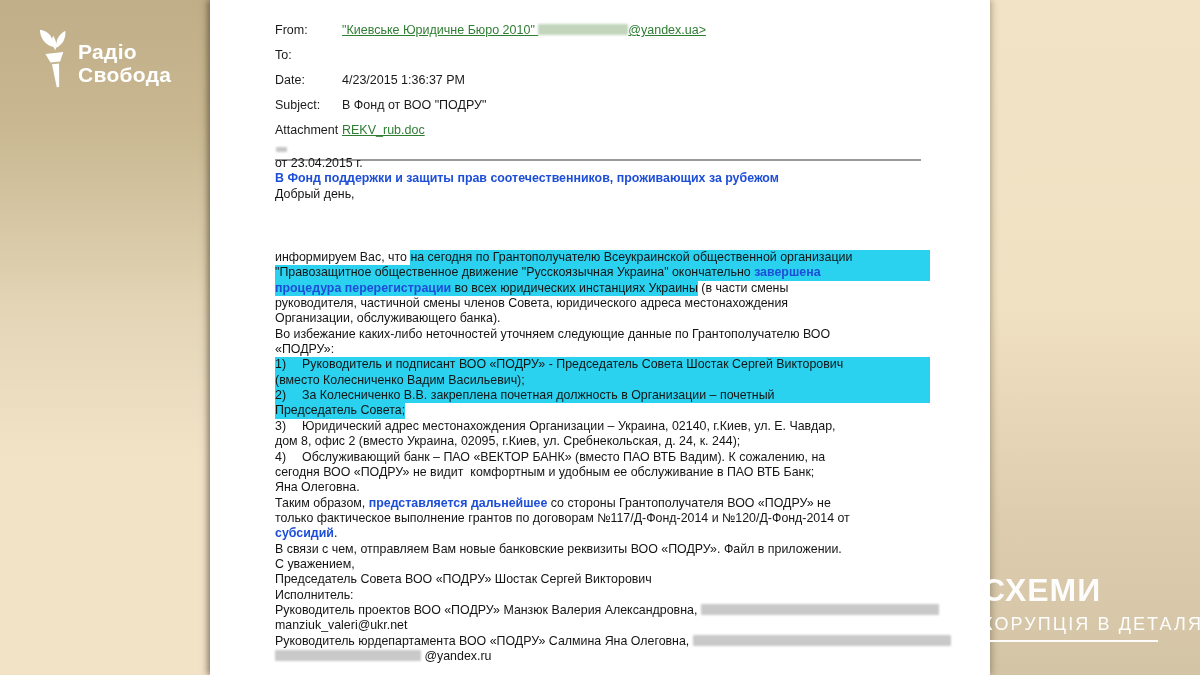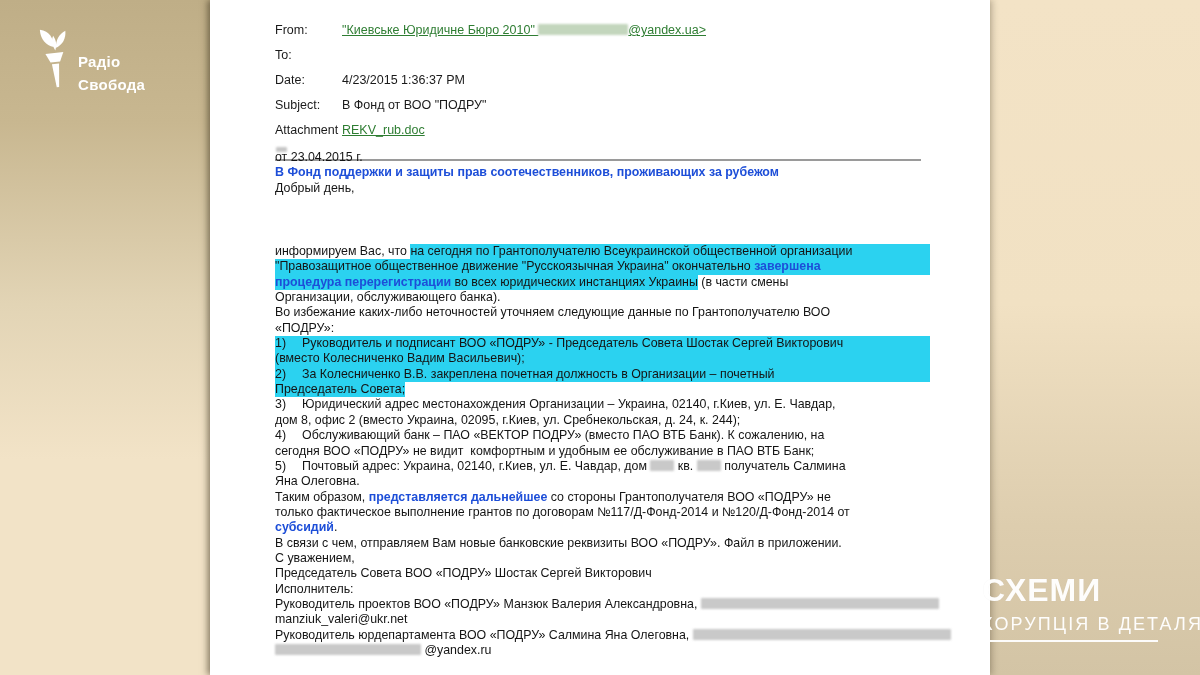--- a/index.html
+++ b/index.html
@@ -9,39 +9,39 @@
   .bg-left{position:absolute;left:0;top:0;width:210px;height:675px;
     background:linear-gradient(180deg,#bfae87 0%,#c8b790 18%,#e2d4b5 45%,#f2e3c7 68%,#f2e3c7 100%);}
   .bg-right{position:absolute;left:990px;top:0;width:210px;height:675px;
     background:linear-gradient(180deg,#f3e3c6 0%,#f1e1c3 45%,#ddcdae 78%,#d3c4a5 100%);}
   
   .paper{position:absolute;left:210px;top:0;width:780px;height:675px;background:#ffffff;
     box-shadow:-3px 0 6px rgba(60,50,30,.5), 3px 0 6px rgba(60,50,30,.22);}
   
   .rs-logo{position:absolute;left:34px;top:22px;color:#fff;}
   .rs-torch{position:absolute;left:0;top:4px;width:42px;height:66px;}
-  .rs-text{position:absolute;left:44px;top:28px;font-size:15px;font-weight:bold;line-height:23px;
+  .rs-text{position:absolute;left:44px;top:18px;font-size:21px;font-weight:bold;line-height:23px;
     letter-spacing:.3px;}
   
   .schemes{position:absolute;left:982px;top:570px;color:rgba(255,255,255,.97);z-index:5;}
   .schemes-title{font-size:32px;font-weight:800;letter-spacing:1px;line-height:40px;
     text-shadow:0 0 1px rgba(0,0,0,.06);}
   .schemes-sub{margin-top:4px;font-size:18px;letter-spacing:2.1px;white-space:nowrap;}
   .schemes-rule{margin-top:5px;width:176px;height:2px;background:rgba(255,255,255,.95);}
   
   .email-header{position:absolute;left:275px;top:18px;width:660px;}
   .hdr-row{position:relative;height:25px;line-height:25px;font-size:12.5px;color:#1a1a1a;white-space:pre;}
   .hdr-label{position:absolute;left:0;top:0;}
   .hdr-value{position:absolute;left:67px;top:0;}
   .link{color:#2e7d32;text-decoration:underline;cursor:pointer;}
   .hdr-stub{position:absolute;left:276px;top:147px;width:11px;height:5px;background:#c6c6c6;
     filter:blur(1px);border-radius:1px;}
   .divider{position:absolute;left:275px;top:159px;width:646px;height:2px;background:#9a9a9a;}
   
-  .email-body{position:absolute;left:275px;top:150px;width:655px;color:#141414;}
+  .email-body{position:absolute;left:275px;top:156px;width:655px;color:#141414;}
   .line{position:relative;height:15.35px;line-height:15.4px;font-size:12.4px;white-space:pre;}
   .line.cyan{background:#2bd2f0;}
   .line.fill{display:flex;margin-top:48px;}
   .seg{display:inline;}
   .seg.hl{background:#2bd2f0;display:inline-block;height:100%;vertical-align:top;}
   .seg.fillgrow{flex:1 1 auto;}
   .seg.blue{color:#1d4ed8;font-weight:bold;}
   .gap{display:inline-block;}
   .redact{display:inline-block;height:11px;vertical-align:-1px;background:#c9c9c9;
     filter:blur(1.3px);border-radius:1px;}
@@ -86,32 +86,32 @@
     </div>
   <div class="hdr-stub"></div>
   <div class="divider"></div>
   <div class="email-body">
       <div class="line"><span class="seg">от 23.04.2015 г.</span></div>
       <div class="line"><span class="seg blue">В Фонд поддержки и защиты прав соотечественников, проживающих за рубежом</span></div>
       <div class="line"><span class="seg">Добрый день,</span></div>
       <div class="line fill"><span class="seg">информируем Вас, что </span><span class="seg hl fillgrow">на сегодня по Грантополучателю Всеукраинской общественной организации</span></div>
       <div class="line cyan"><span class="seg">"Правозащитное общественное движение "Русскоязычная Украина" окончательно </span><span class="seg blue">завершена</span></div>
       <div class="line"><span class="seg hl blue">процедура перерегистрации</span><span class="seg hl"> во всех юридических инстанциях Украины</span><span class="seg"> (в части смены</span></div>
+      <div class="line"><span class="seg">руководителя, частичной смены членов Совета, юридического адреса местонахождения</span></div>
       <div class="line"><span class="seg">Организации, обслуживающего банка).</span></div>
       <div class="line"><span class="seg">Во избежание каких-либо неточностей уточняем следующие данные по Грантополучателю ВОО</span></div>
       <div class="line"><span class="seg">«ПОДРУ»:</span></div>
       <div class="line cyan"><span class="seg">1)</span><span class="gap" style="width: 16px;"></span><span class="seg">Руководитель и подписант ВОО «ПОДРУ» - Председатель Совета Шостак Сергей Викторович</span></div>
       <div class="line cyan"><span class="seg">(вместо Колесниченко Вадим Васильевич);</span></div>
       <div class="line cyan"><span class="seg">2)</span><span class="gap" style="width: 16px;"></span><span class="seg">За Колесниченко В.В. закреплена почетная должность в Организации – почетный</span></div>
       <div class="line"><span class="seg hl">Председатель Совета;</span></div>
       <div class="line"><span class="seg">3)</span><span class="gap" style="width: 16px;"></span><span class="seg">Юридический адрес местонахождения Организации – Украина, 02140, г.Киев, ул. Е. Чавдар,</span></div>
       <div class="line"><span class="seg">дом 8, офис 2 (вместо Украина, 02095, г.Киев, ул. Сребнекольская, д. 24, к. 244);</span></div>
-      <div class="line"><span class="seg">4)</span><span class="gap" style="width: 16px;"></span><span class="seg">Обслуживающий банк – ПАО «ВЕКТОР ПОДРУ» (вместо ПАО ВТБ Банк). К сожалению, на</span></div>
+      <div class="line"><span class="seg">4)</span><span class="gap" style="width: 16px;"></span><span class="seg">Обслуживающий банк – ПАО «ВЕКТОР БАНК» (вместо ПАО ВТБ Вадим). К сожалению, на</span></div>
       <div class="line"><span class="seg">сегодня ВОО «ПОДРУ» не видит  комфортным и удобным ее обслуживание в ПАО ВТБ Банк;</span></div>
-      <div class="line"><span class="seg">5)</span><span class="gap" style="width: 16px;"></span><span class="seg">Почтовый адрес: Украина, 02140, г.Киев, ул. Е. Чавдар, дом </span><span class="redact" style="width: 24px;"></span><span class="seg"> кв. </span><span class="redact" style="width: 24px;"></span><span class="seg"> получатель Салмина</span></div>
       <div class="line"><span class="seg">Яна Олеговна.</span></div>
       <div class="line"><span class="seg">Таким образом, </span><span class="seg blue">представляется дальнейшее</span><span class="seg"> со стороны Грантополучателя ВОО «ПОДРУ» не</span></div>
       <div class="line"><span class="seg">только фактическое выполнение грантов по договорам №117/Д-Фонд-2014 и №120/Д-Фонд-2014 от</span></div>
       <div class="line"><span class="seg blue">субсидий</span><span class="seg">.</span></div>
       <div class="line"><span class="seg">В связи с чем, отправляем Вам новые банковские реквизиты ВОО «ПОДРУ». Файл в приложении.</span></div>
       <div class="line"><span class="seg">С уважением,</span></div>
       <div class="line"><span class="seg">Председатель Совета ВОО «ПОДРУ» Шостак Сергей Викторович</span></div>
       <div class="line"><span class="seg">Исполнитель:</span></div>
       <div class="line"><span class="seg">Руководитель проектов ВОО «ПОДРУ» Манзюк Валерия Александровна, </span><span class="redact" style="width: 238px;"></span></div>
       <div class="line"><span class="seg">manziuk_valeri@ukr.net</span></div>

